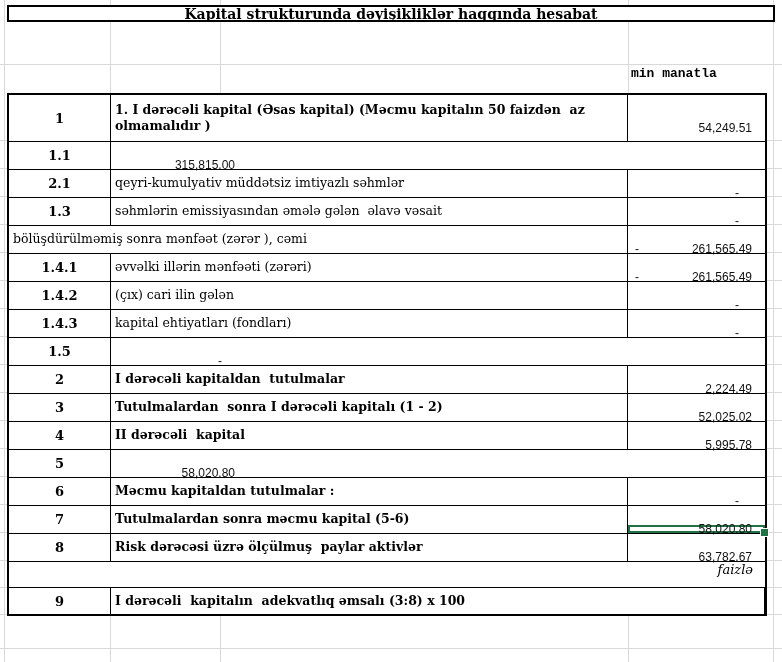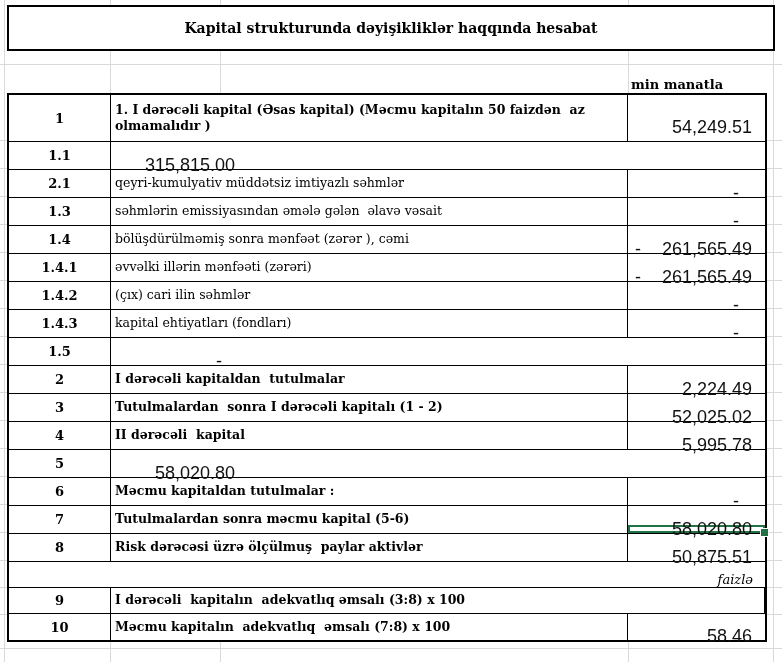--- a/index.html
+++ b/index.html
@@ -3,55 +3,55 @@
 <meta charset="utf-8">
 <style>
   html,body { margin:0; padding:0; background:#fff; }
   .stage { position:relative; width:782px; height:662px; background:#ffffff;
            font-family:"DejaVu Serif", serif; overflow:hidden; color:#000; }
 
   
   .gl-v { position:absolute; top:0; bottom:0; width:1px; background:#d9d9d9; }
   .gl-h { position:absolute; left:0; right:0; height:1px; background:#d9d9d9; }
 
-  .title-box { position:absolute; left:7px; top:5px; width:768px; height:46px;
+  .title-box { position:absolute; left:7px; top:5px; width:768px; height:17px;
                border:2px solid #000; background:#fff; box-sizing:border-box;
                display:flex; align-items:center; justify-content:center;
                font-weight:bold; font-size:14px; z-index:2; }
 
   .unit-label { position:absolute; left:631px; top:66px; width:140px; height:26px;
-                display:flex; align-items:flex-end; font-weight:bold; font-size:13px; z-index:2; }
+                display:flex; align-items:flex-start; font-weight:bold; font-size:13px; z-index:2;font-family:Liberation Mono, monospace; }
 
   .capital-table { position:absolute; left:7px; top:93px; width:760px;
                    border:2px solid #000; background:#fff; box-sizing:border-box; z-index:2; }
 
   .row { display:flex; height:28px; border-bottom:1px solid #000; box-sizing:border-box; background:#fff; }
   .row.tall  { height:47px; }
   .row.ratio { height:26px; }
   .r-faiz    { height:26px; }
   #ratio-rows .row:last-child { border-bottom:none; }
 
   .c-num  { width:102px; border-right:1px solid #000; box-sizing:border-box;
             display:flex; align-items:center; justify-content:center;
             font-weight:bold; font-size:13px; }
   .c-desc { flex:1; border-right:1px solid #000; box-sizing:border-box;
             display:flex; align-items:center; padding:11px 4px;
             font-size:12.5px; line-height:1.3; white-space:pre-wrap; }
   .c-desc.b { font-weight:bold; }
   .c-val  { width:137px; box-sizing:border-box; position:relative;
             display:flex; align-items:center; justify-content:flex-end;
             padding-right:13px; font-family:"Liberation Sans","DejaVu Sans",sans-serif;
-            font-size:18px; color:#111;margin-top:19px; }
+            font-size:12px; color:#111;margin-top:19px; }
   .c-val.dash { padding-right:26px; }
   .c-val.neg  { justify-content:space-between; padding-left:7px; }
   .c-val.sel  { box-shadow: inset 0 0 0 2px #217346; }
   .fill-handle { position:absolute; right:-4px; bottom:-4px; width:7px; height:7px;
                  background:#217346; border:1px solid #fff; box-sizing:content-box; z-index:3; }
 
-  .c-faiz { flex:1; display:flex; align-items:flex-end; justify-content:flex-end;
+  .c-faiz { flex:1; display:flex; align-items:flex-start; justify-content:flex-end;
             padding-right:12px; font-style:italic; font-size:13px; }
 </style>
 </head>
 <body>
 
 <div class="stage">
   <div id="grid-layer">
       <div class="gl-v" style="left: 4px;"></div>
       <div class="gl-v" style="left: 110px;"></div>
       <div class="gl-v" style="left: 220px;"></div>
@@ -111,38 +111,37 @@
           </div>
         </div>
         <div class="row">
           <div class="c-num">1.3</div>
           <div class="c-desc">səhmlərin emissiyasından əmələ gələn  əlavə vəsait</div>
           <div class="c-val dash">
             <div class="">-</div>
           </div>
         </div>
         <div class="row">
-          <div class="c-num">1.4</div>
           <div class="c-desc">bölüşdürülməmiş sonra mənfəət (zərər ), cəmi</div>
           <div class="c-val neg">
             <div class="">-</div>
             <div class="">261,565.49</div>
           </div>
         </div>
         <div class="row">
           <div class="c-num">1.4.1</div>
           <div class="c-desc">əvvəlki illərin mənfəəti (zərəri)</div>
           <div class="c-val neg">
             <div class="">-</div>
             <div class="">261,565.49</div>
           </div>
         </div>
         <div class="row">
           <div class="c-num">1.4.2</div>
-          <div class="c-desc">(çıx) cari ilin səhmlər</div>
+          <div class="c-desc">(çıx) cari ilin gələn</div>
           <div class="c-val dash">
             <div class="">-</div>
           </div>
         </div>
         <div class="row">
           <div class="c-num">1.4.3</div>
           <div class="c-desc">kapital ehtiyatları (fondları)</div>
           <div class="c-val dash">
             <div class="">-</div>
           </div>
@@ -192,36 +191,29 @@
           <div class="c-desc b">Tutulmalardan sonra məcmu kapital (5-6)</div>
           <div class="c-val sel">
             <div class="">58,020.80</div>
             <div class="fill-handle"></div>
           </div>
         </div>
         <div class="row">
           <div class="c-num">8</div>
           <div class="c-desc b">Risk dərəcəsi üzrə ölçülmuş  paylar aktivlər</div>
           <div class="c-val">
-            <div class="">50,875.51</div>
+            <div class="">63,782.67</div>
           </div>
         </div>
       </div>
     <div class="row r-faiz">
       <div class="c-faiz">
         <span>faizlə</span>
       </div>
     </div>
     <div id="ratio-rows">
         <div class="row ratio">
           <div class="c-num">9</div>
           <div class="c-desc b">I dərəcəli  kapitalın  adekvatlıq əmsalı (3:8) x 100</div>
         </div>
-        <div class="row ratio">
-          <div class="c-num">10</div>
-          <div class="c-desc b">Məcmu kapitalın  adekvatlıq  əmsalı (7:8) x 100</div>
-          <div class="c-val">
-            <div class="">58.46</div>
-          </div>
-        </div>
       </div>
   </div>
 </div>
 
 </body></html>

